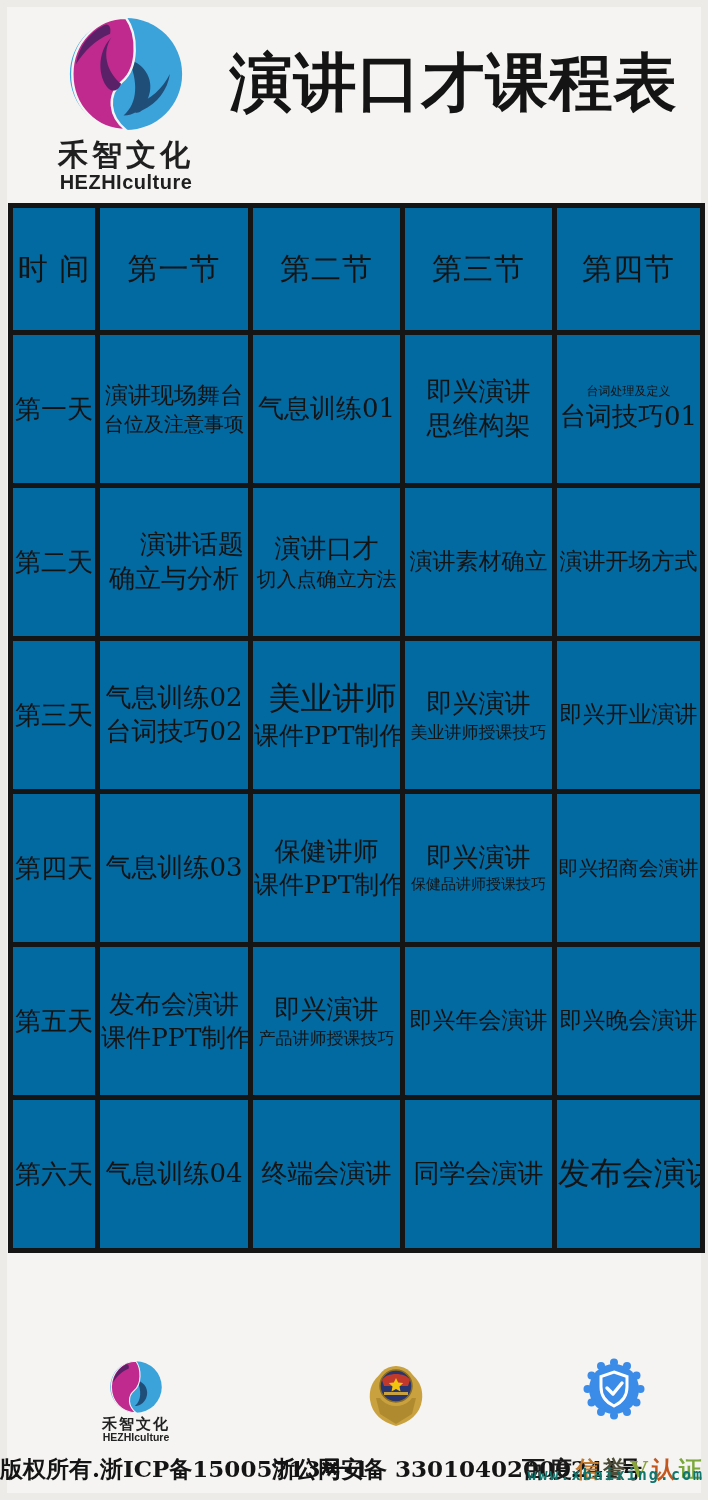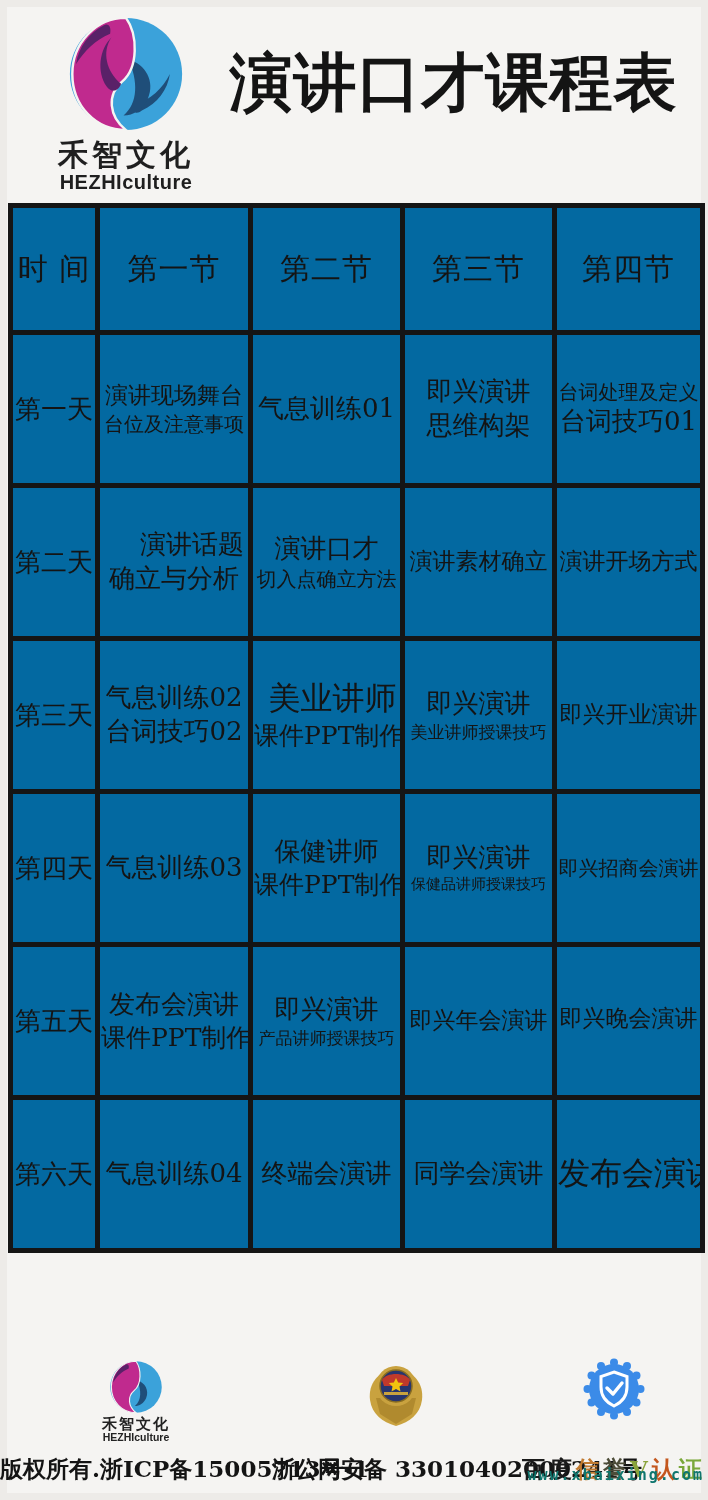--- a/index.html
+++ b/index.html
@@ -89,21 +89,21 @@
               <div class="ln" style="font-size: 20px;">台位及注意事项</div>
             </td>
             <td>
               <div class="ln" style="font-size: 26px;">气息训练01</div>
             </td>
             <td>
               <div class="ln" style="font-size: 26px;">即兴演讲</div>
               <div class="ln" style="font-size: 26px;">思维构架</div>
             </td>
             <td>
-              <div class="ln" style="font-size: 20px;">台词处理及定义</div>
+              <div class="ln" style="font-size: 12px;">台词处理及定义</div>
               <div class="ln" style="font-size: 26px;">台词技巧01</div>
             </td>
           </tr>
           <tr class="drow">
             <td class="day">第二天</td>
             <td>
               <div class="ln" style="font-size: 26px; padding-left: 36px;">演讲话题</div>
               <div class="ln" style="font-size: 26px;">确立与分析</div>
             </td>
             <td>
@@ -159,21 +159,21 @@
               <div class="ln" style="font-size: 25px;">课件PPT制作</div>
             </td>
             <td>
               <div class="ln" style="font-size: 26px;">即兴演讲</div>
               <div class="ln" style="font-size: 17px;">产品讲师授课技巧</div>
             </td>
             <td>
               <div class="ln" style="font-size: 23px;">即兴年会演讲</div>
             </td>
             <td>
-              <div class="ln" style="font-size: 23px; font-family: Liberation Mono, monospace;">即兴晚会演讲</div>
+              <div class="ln" style="font-size: 23px;">即兴晚会演讲</div>
             </td>
           </tr>
           <tr class="drow">
             <td class="day">第六天</td>
             <td>
               <div class="ln" style="font-size: 26px;">气息训练04</div>
             </td>
             <td>
               <div class="ln" style="font-size: 26px;">终端会演讲</div>
             </td>

